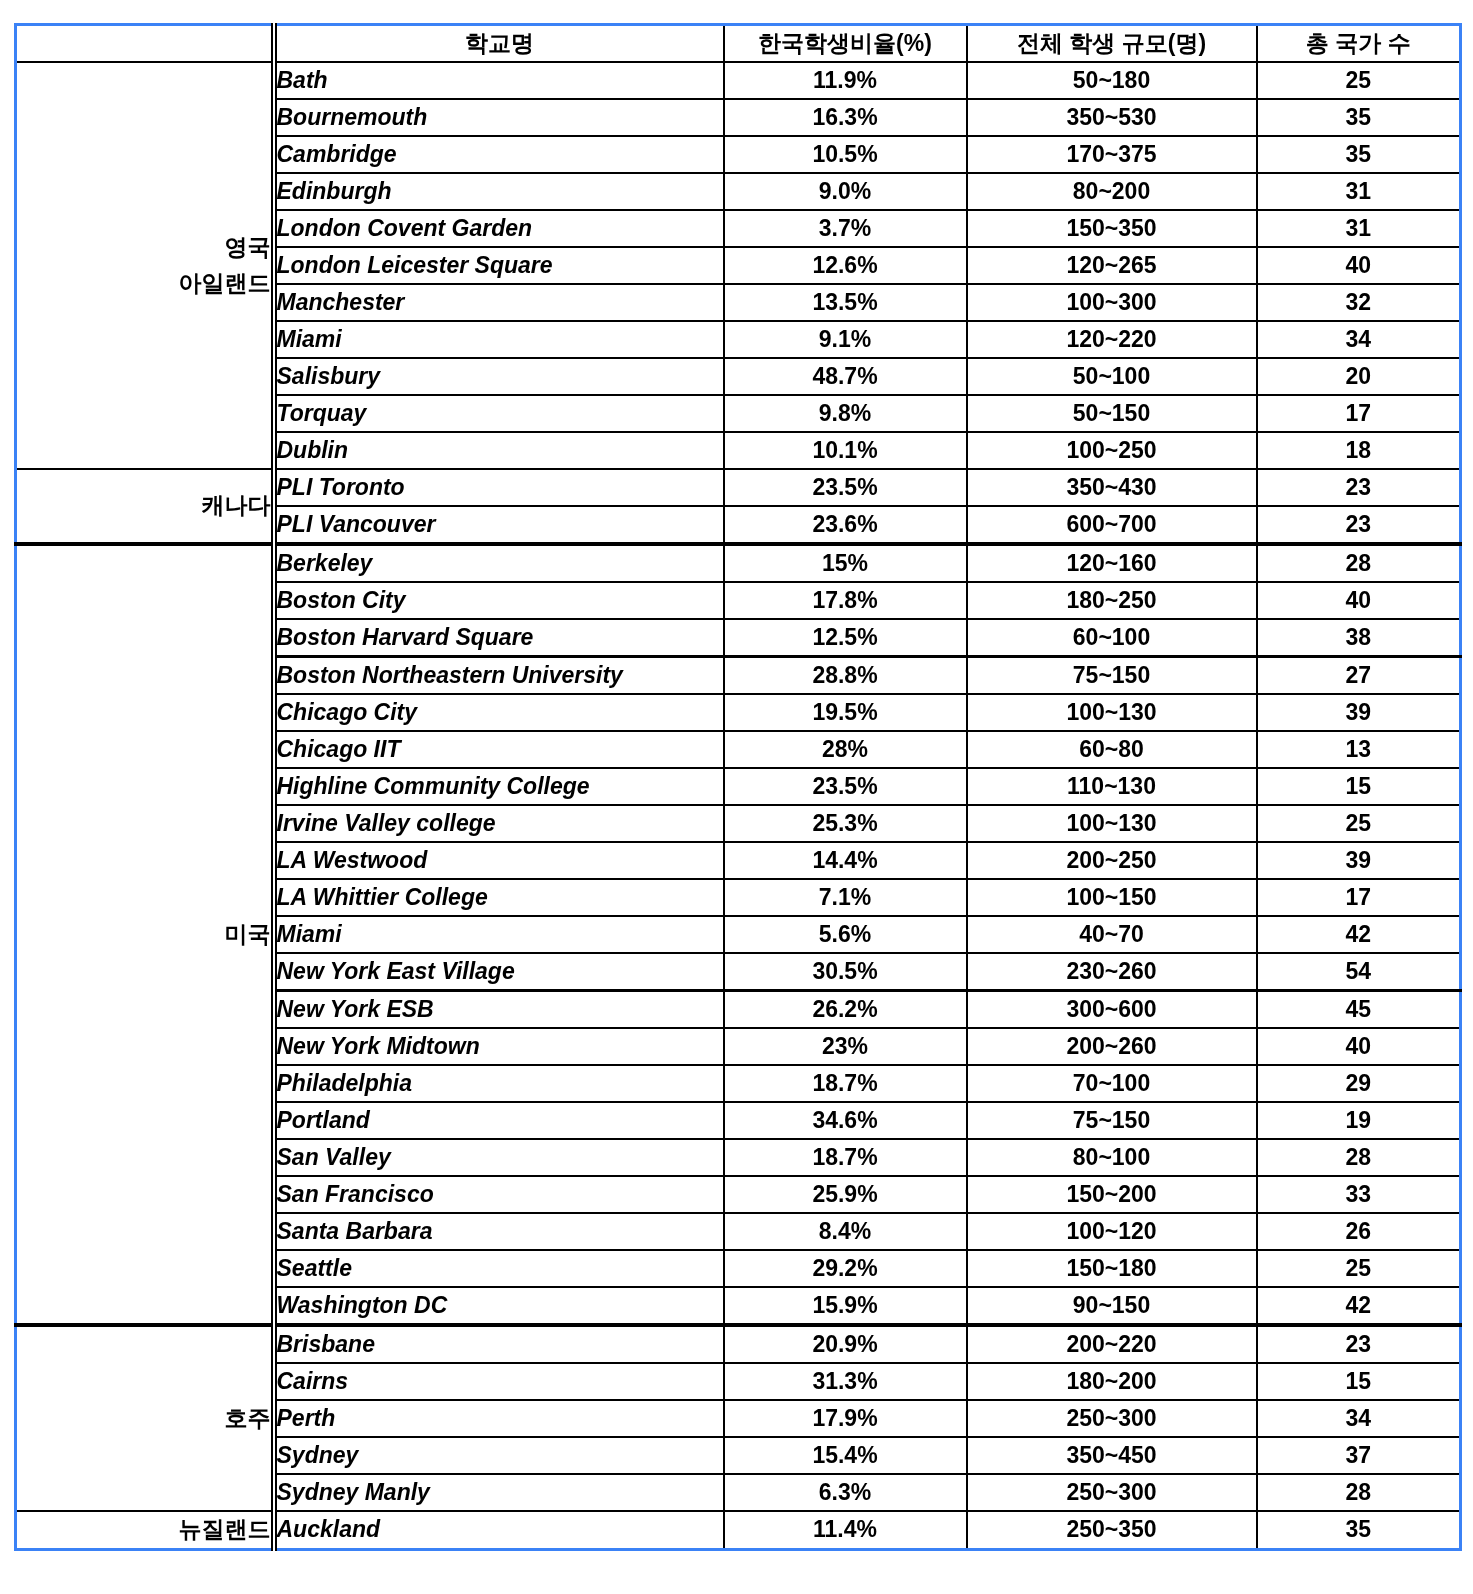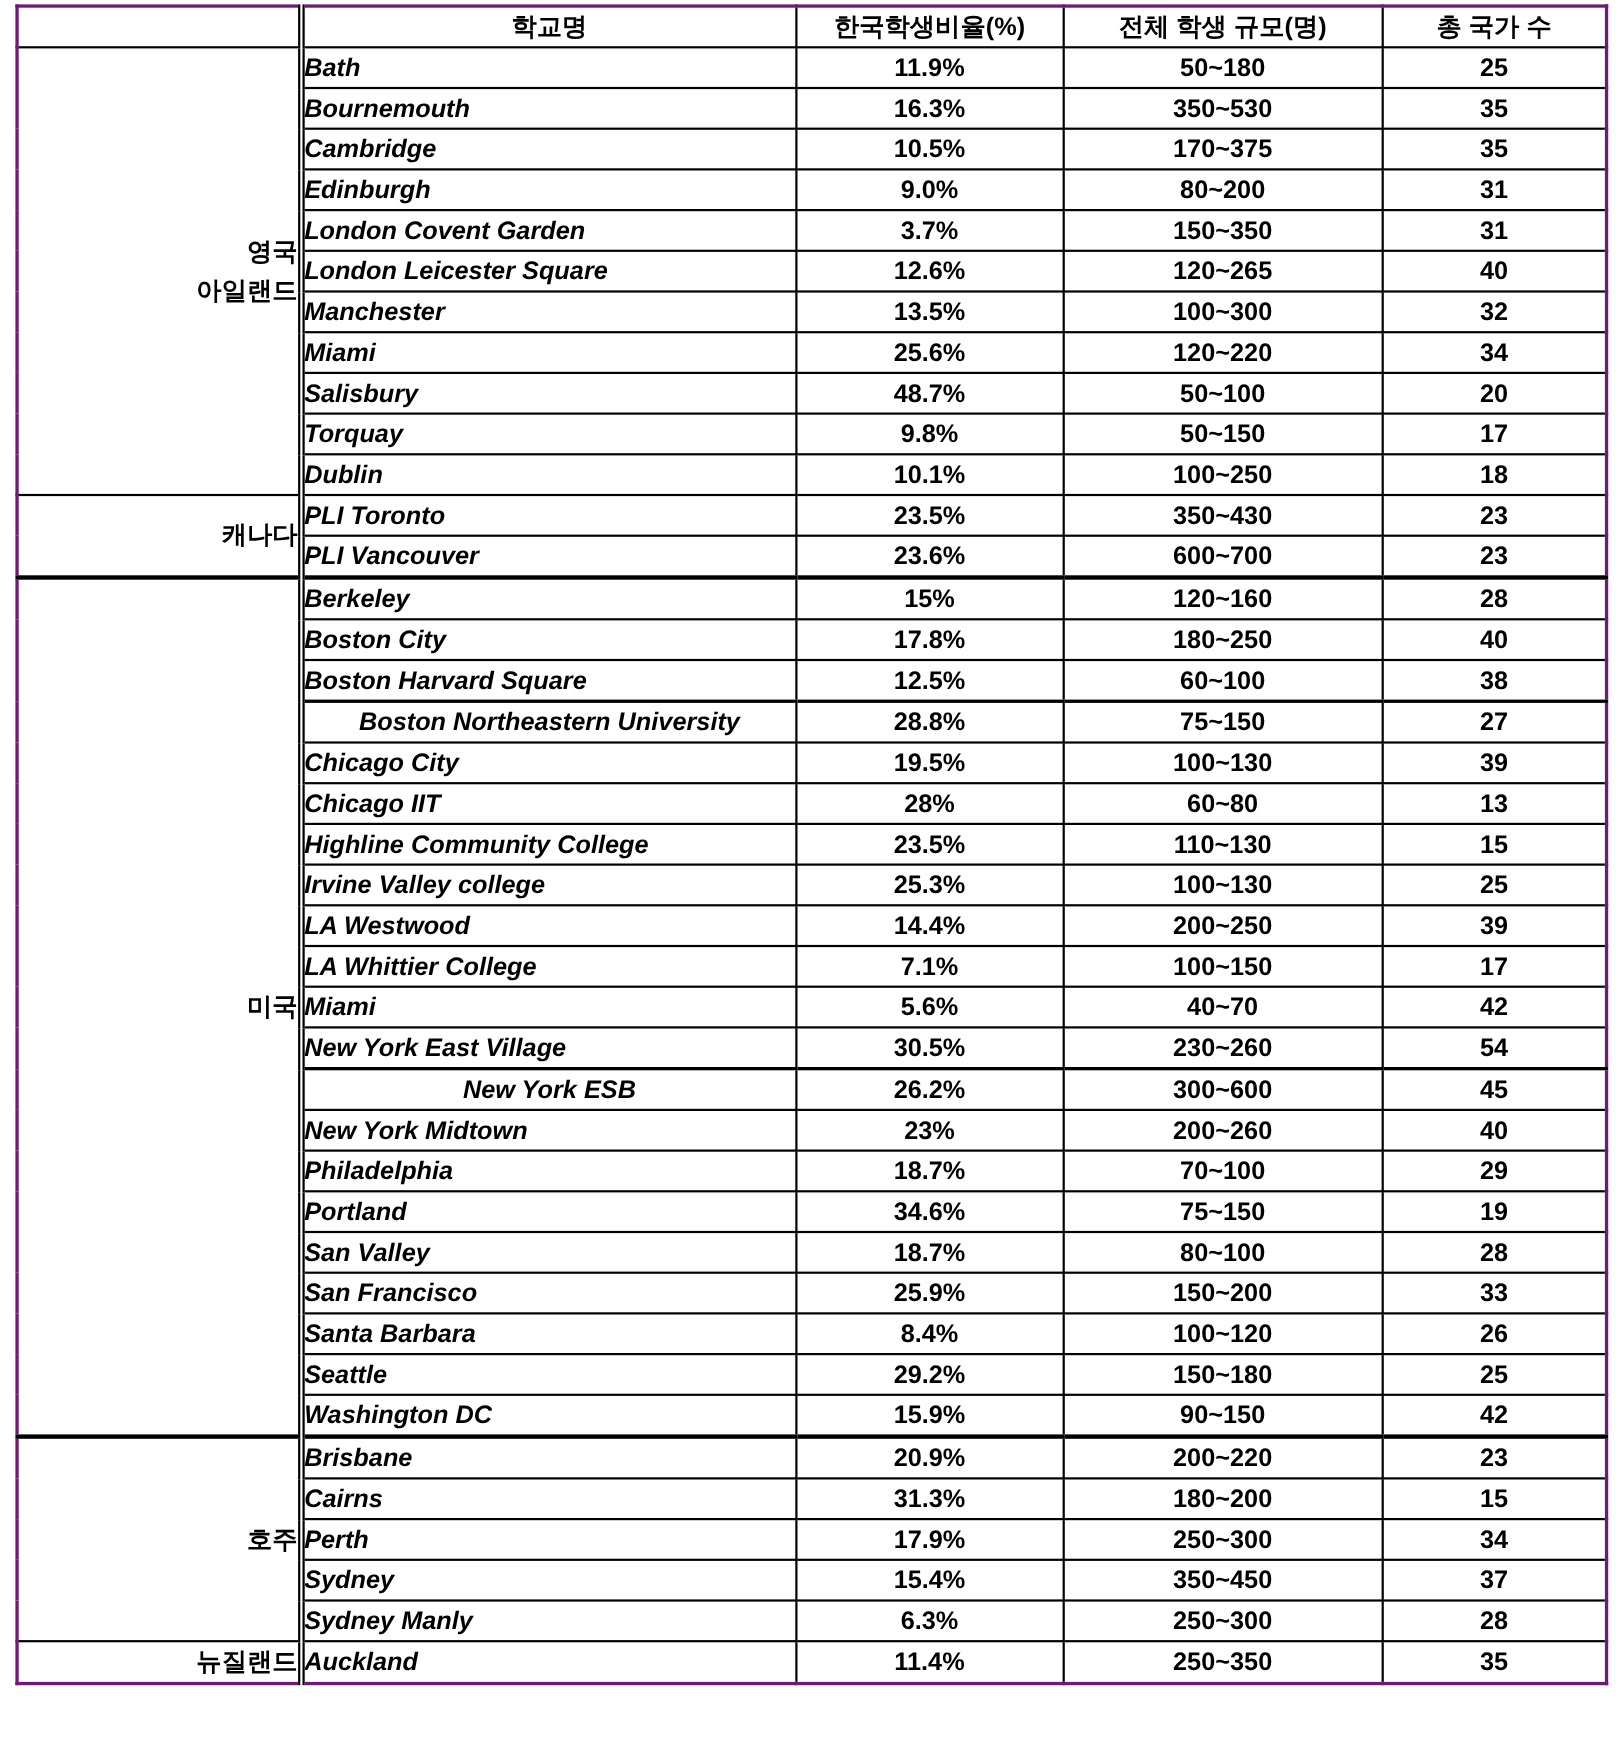--- a/index.html
+++ b/index.html
@@ -5,43 +5,43 @@
   html,body { margin:0; padding:0; background:#ffffff; }
   body {
     width:1473px; height:1594px;
     font-family:"Liberation Sans", sans-serif;
     color:#000;
   }
   table.schools {
     border-collapse:collapse;
     table-layout:fixed;
     width:1445px;
-    margin:4px 0 0 14px;
-    border:3px solid #701a75;
+    margin:23px 0 0 14px;
+    border:3px solid #3b82f6;
   }
   table.schools th, table.schools td {
     border:2px solid #000;
     font-weight:bold;
     font-size:23px;
     height:35px;
     padding:0;
     overflow:hidden;
     white-space:nowrap;
   }
   thead th { text-align:center; font-size:22px; }
   td.col-country {
     text-align:right;
     font-size:22px;
     line-height:1.55;
   }
   .dbl-left { border-left:6px double #000 !important; }
   td.col-school { text-align:left; padding-left:14px;font-style:italic; }
   td.col-ratio, td.col-size, td.col-countries { text-align:center; }
   tr.group-thick td { border-top:4px solid #000; }
-  tr.sep-medium td { border-top:3px solid #000;text-align:center; }
+  tr.sep-medium td { border-top:3px solid #000; }
 </style>
 </head>
 <body>
 
 <table class="schools">
   <colgroup>
     <col style="width:258px">
     <col style="width:450px">
     <col style="width:243px">
     <col style="width:290px">
@@ -95,21 +95,21 @@
         <td class="col-countries">40</td>
       </tr>
       <tr>
         <td class="col-school dbl-left">Manchester</td>
         <td class="col-ratio">13.5%</td>
         <td class="col-size">100~300</td>
         <td class="col-countries">32</td>
       </tr>
       <tr>
         <td class="col-school dbl-left">Miami</td>
-        <td class="col-ratio">25.6%</td>
+        <td class="col-ratio">9.1%</td>
         <td class="col-size">120~220</td>
         <td class="col-countries">34</td>
       </tr>
       <tr>
         <td class="col-school dbl-left">Salisbury</td>
         <td class="col-ratio">48.7%</td>
         <td class="col-size">50~100</td>
         <td class="col-countries">20</td>
       </tr>
       <tr>

